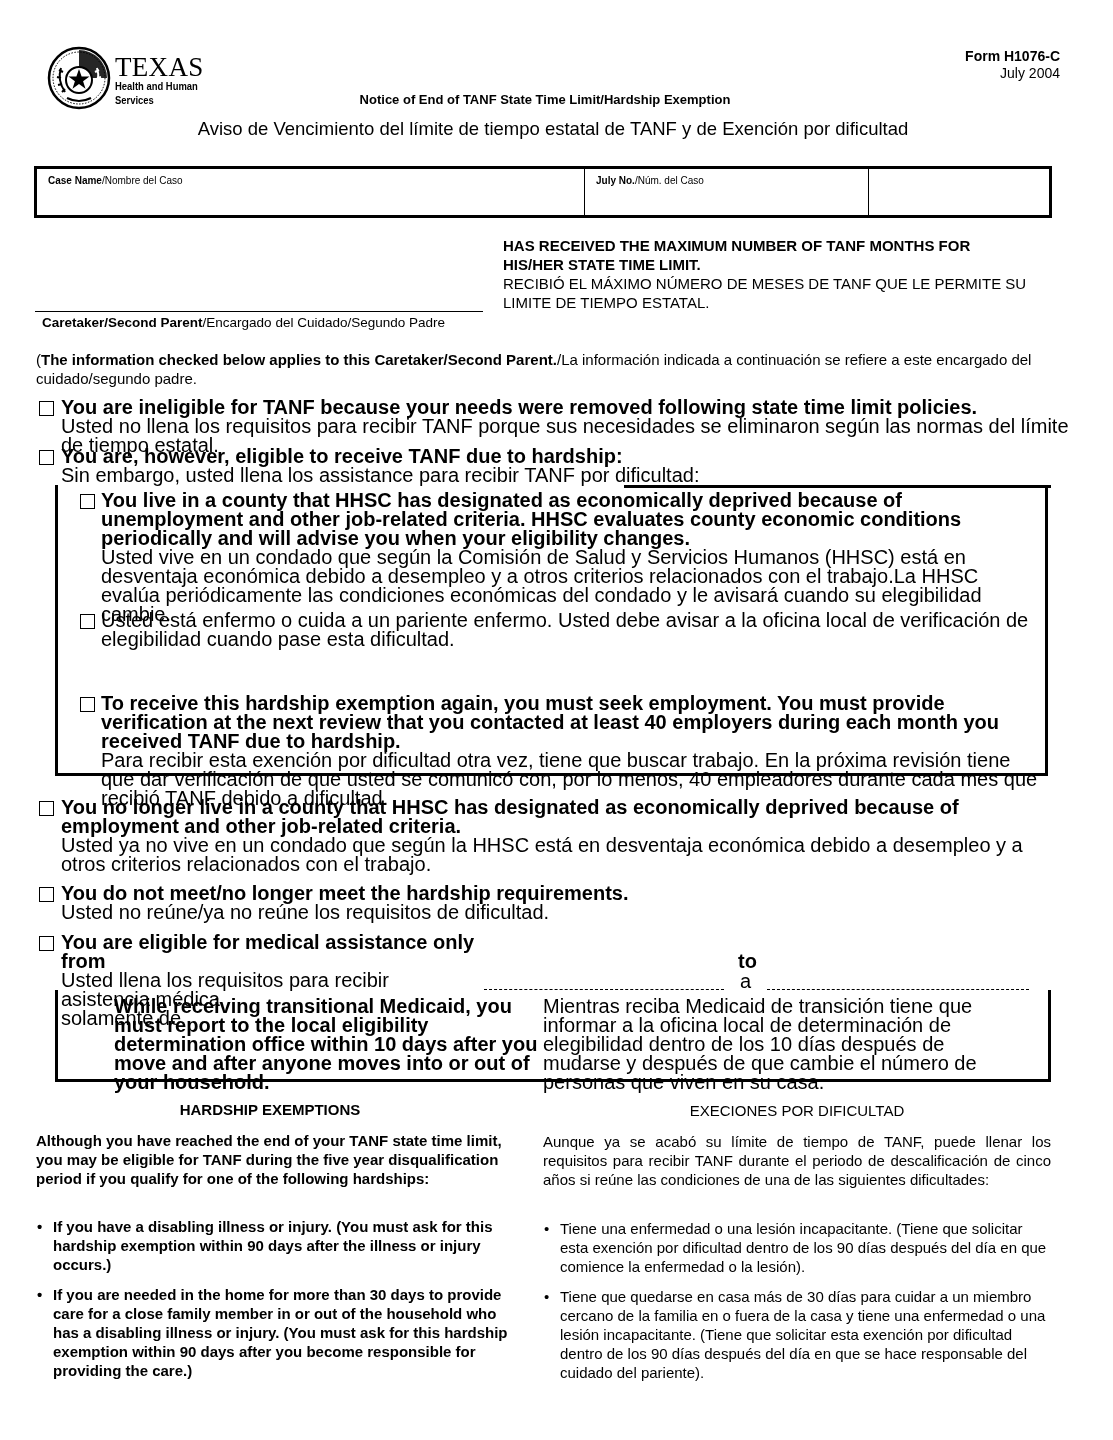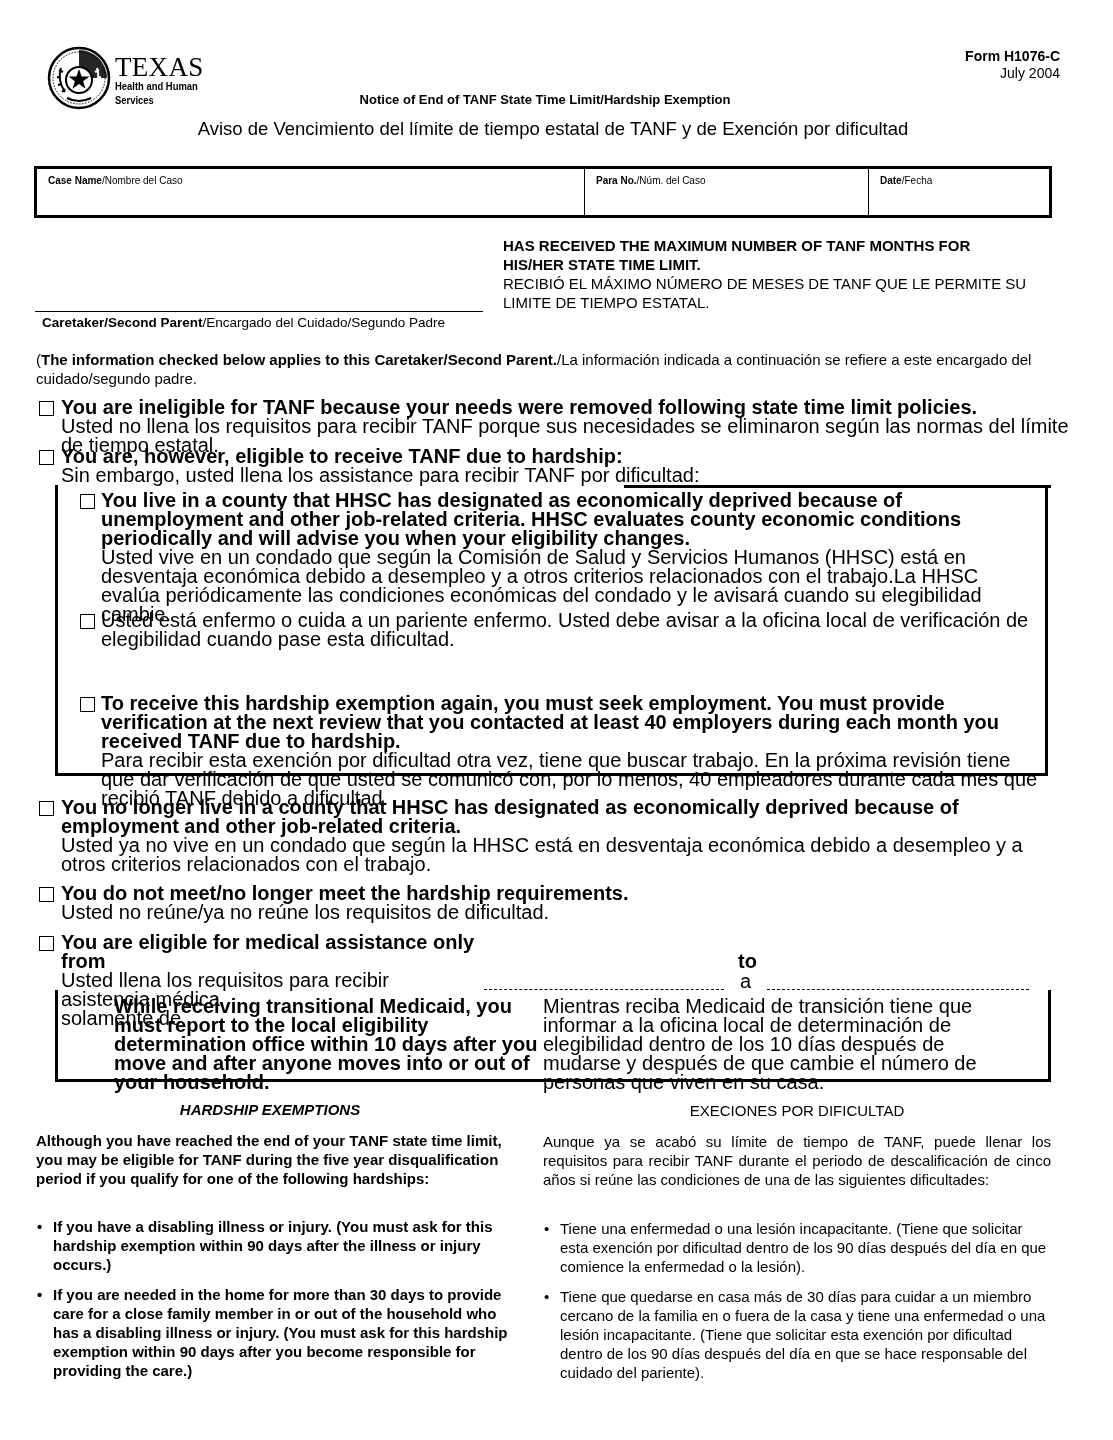--- a/index.html
+++ b/index.html
@@ -63,25 +63,21 @@
 
 <div class="abs title-en">Notice of End of TANF State Time Limit/Hardship Exemption</div>
 <div class="abs title-es">Aviso de Vencimiento del límite de tiempo estatal de TANF y de Exención por dificultad</div>
 
 <div class="abs casebox">
   <div class="cell c1">
     <span class="b">Case Name</span><span>/Nombre del Caso</span>
     <div></div>
   </div>
   <div class="cell c2">
-    <span class="b">Para No.</span><span>/Núm. del Caso</span>
-    <div></div>
-  </div>
-  <div class="cell c3">
-    <span class="b">Date</span><span>/Fecha</span>
+    <span class="b">July No.</span><span>/Núm. del Caso</span>
     <div></div>
   </div>
 </div>
 
 <div class="abs" style="left:35px; top:285px; width:448px; height:24px;"></div>
 <div class="abs caretaker-line"></div>
 <div class="abs caretaker-label">
   <span class="b">Caretaker/Second Parent</span><span>/Encargado del Cuidado/Segundo Padre</span>
 </div>
 <div class="abs maxmonths">
@@ -147,21 +143,21 @@
 <div class="abs dashline" style="left:484px; top:989px; width:240px;"></div>
 <div class="abs item b" style="left:738px; top:952px;">to</div>
 <div class="abs item" style="left:740px; top:972px;">a</div>
 <div class="abs" style="left:767px; top:968px; width:262px; height:20px;"></div>
 <div class="abs dashline" style="left:767px; top:989px; width:262px;"></div>
 
 <div class="abs medbox"></div>
 <div class="abs item b" style="left:77px; top:997px; width:430px;margin-left:37px;">While receiving transitional Medicaid, you must report to the local eligibility determination office within 10 days after you move and after anyone moves into or out of your household.</div>
 <div class="abs item" style="left:543px; top:997px; width:470px;">Mientras reciba Medicaid de transición tiene que informar a la oficina local de determinación de elegibilidad dentro de los 10 días después de mudarse y después de que cambie el número de personas que viven en su casa.</div>
 
-<div class="abs sec-head b" style="left:36px; width:468px; top:1101px;font-style:italic;">HARDSHIP EXEMPTIONS</div>
+<div class="abs sec-head b" style="left:36px; width:468px; top:1101px;">HARDSHIP EXEMPTIONS</div>
 <div class="abs col b" style="left:36px; top:1131px; width:472px;">Although you have reached the end of your TANF state time limit, you may be eligible for TANF during the five year disqualification period if you qualify for one of the following hardships:</div>
 <div class="abs col b" style="left:36px; top:1217px; width:472px;">
   <div class="bullet" style="margin-bottom:11px;">If you have a disabling illness or injury. (You must ask for this hardship exemption within 90 days after the illness or injury occurs.)</div>
   <div class="bullet">If you are needed in the home for more than 30 days to provide care for a close family member in or out of the household who has a disabling illness or injury. (You must ask for this hardship exemption within 90 days after you become responsible for providing the care.)</div>
 </div>
 
 <div class="abs sec-head" style="left:543px; width:508px; top:1102px;">EXECIONES POR DIFICULTAD</div>
 <div class="abs col" style="left:543px; top:1132px; width:508px; text-align:justify;">Aunque ya se acabó su límite de tiempo de TANF, puede llenar los requisitos para recibir TANF durante el periodo de descalificación de cinco años si reúne las condiciones de una de las siguientes dificultades:</div>
 <div class="abs col" style="left:543px; top:1219px; width:508px;">
   <div class="bullet" style="margin-bottom:11px;">Tiene una enfermedad o una lesión incapacitante. (Tiene que solicitar esta exención por dificultad dentro de los 90 días después del día en que comience la enfermedad o la lesión).</div>

